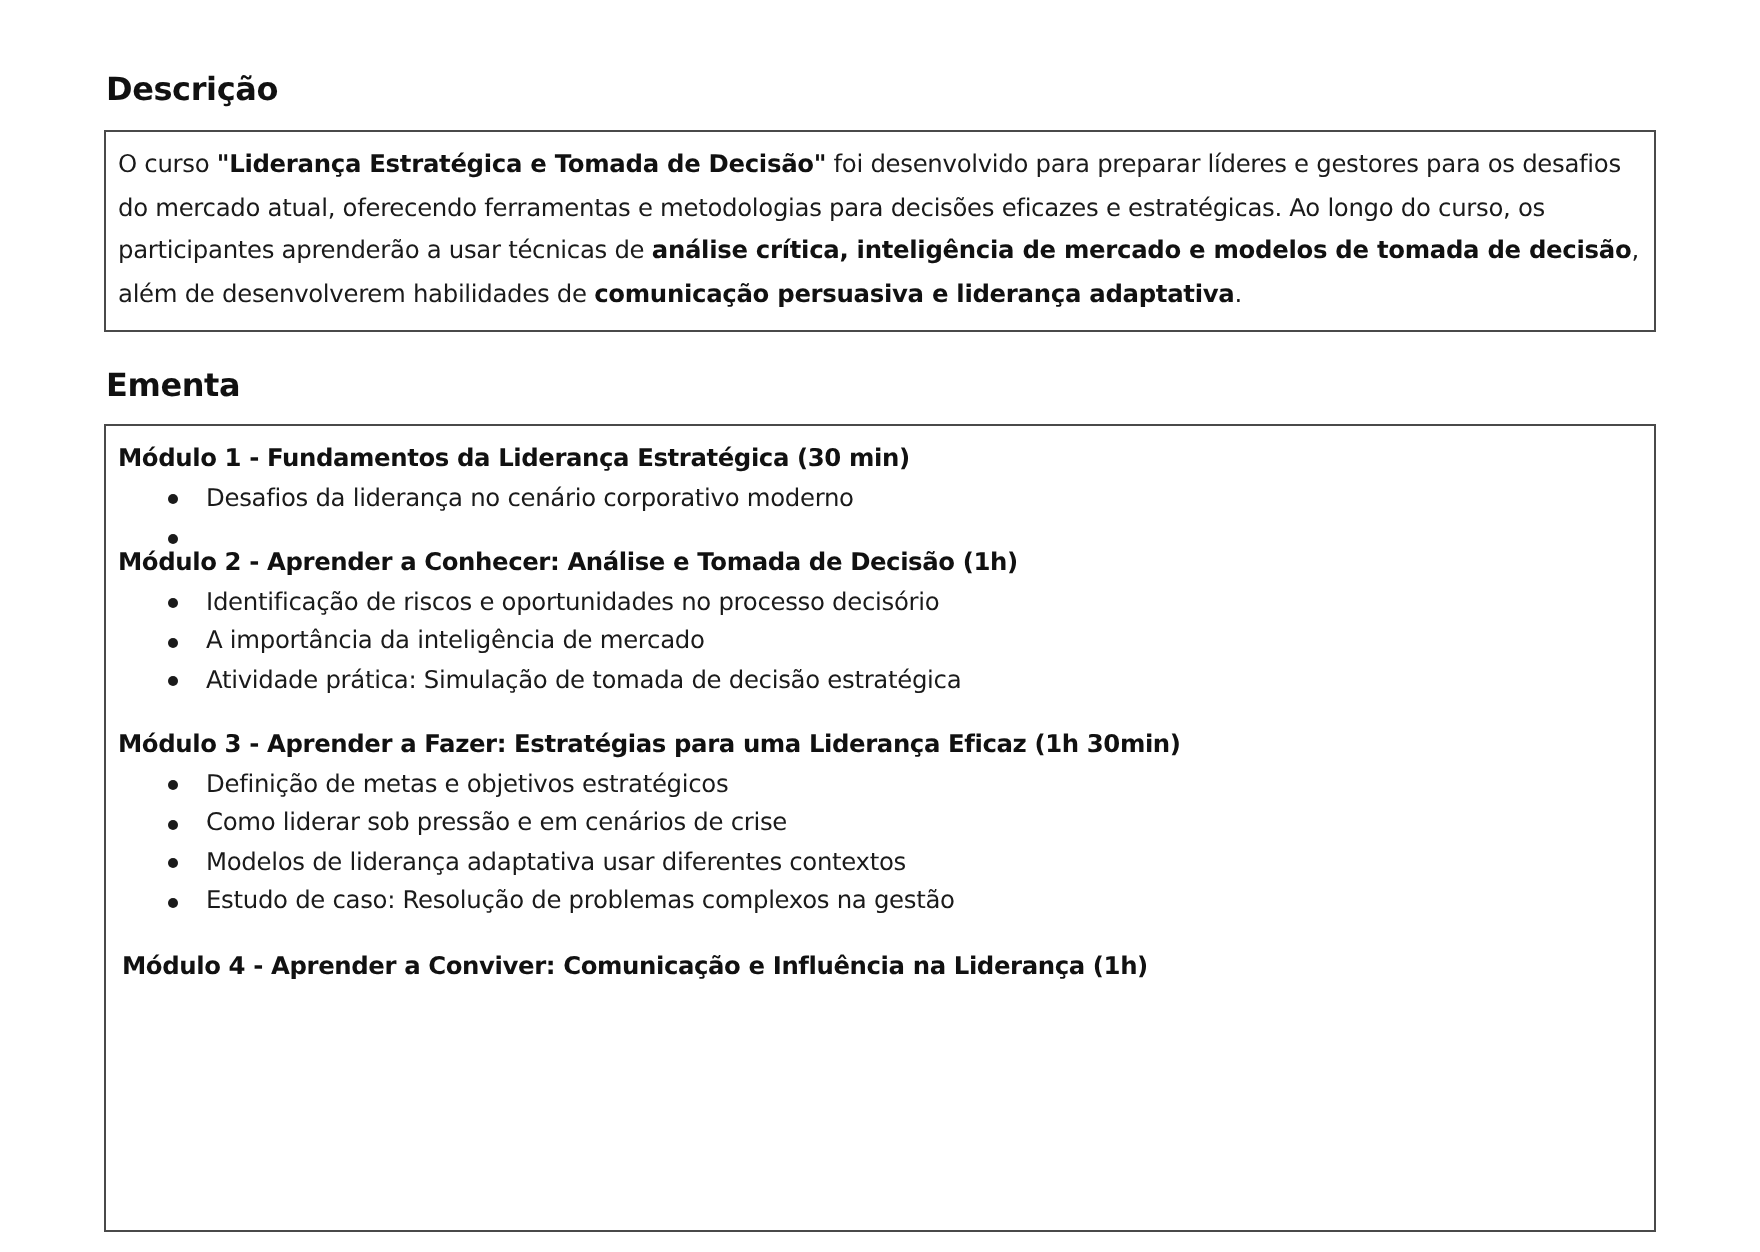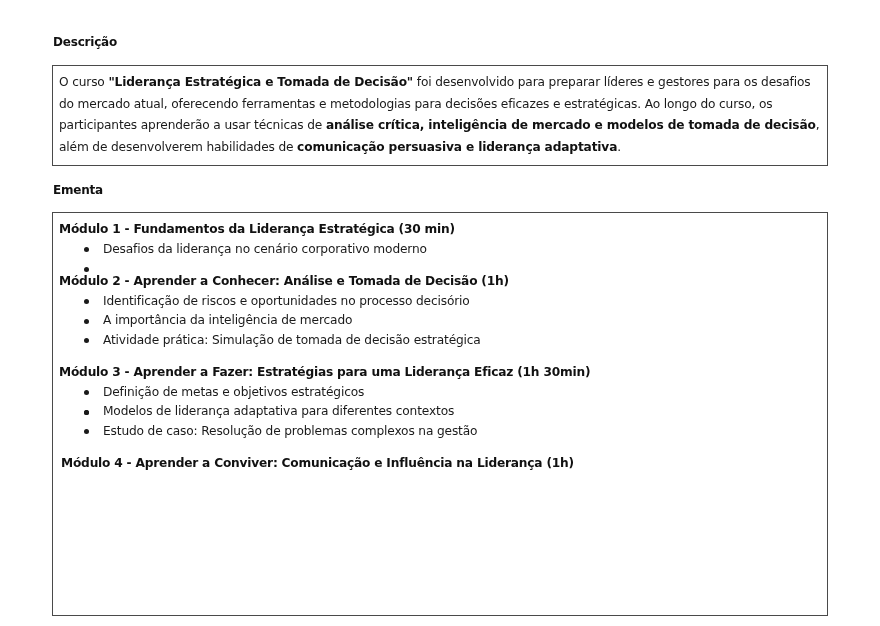--- a/index.html
+++ b/index.html
@@ -11,21 +11,21 @@
       width: 880px;
       height: 626px;
       position: relative;
       overflow: hidden;
       font-family: "DejaVu Sans", sans-serif;
       color: #1a1a1a;
     }
     .section-title {
       position: absolute;
       left: 53px;
-      font-size: 12px;
+      font-size: 16px;
       font-weight: bold;
       color: #111;
       margin: 0;
       letter-spacing: -0.2px;
     }
     #desc-title { top: 35px; }
     #ementa-title { top: 183px; }
 
     .box {
       position: absolute;
@@ -108,22 +108,22 @@
       <li><span class="bullet"></span><span>Identificação de riscos e oportunidades no processo decisório</span></li>
       <li><span class="bullet"></span><span>A importância da inteligência de mercado</span></li>
       <li><span class="bullet"></span><span>Atividade prática: Simulação de tomada de decisão estratégica</span></li>
     </ul>
   </div>
 
   <div class="module">
     <div class="module-title">Módulo 3 - Aprender a Fazer: Estratégias para uma Liderança Eficaz (1h 30min)</div>
     <ul>
       <li><span class="bullet"></span><span>Definição de metas e objetivos estratégicos</span></li>
-      <li><span class="bullet"></span></li>
-      <li><span class="bullet"></span><span>Modelos de liderança adaptativa para diferentes contextos</span></li>
+      <li><span class="bullet"></span><span>Como liderar sob pressão e em cenários de crise</span></li>
+      <li><span class="bullet"></span><span>Modelos de liderança adaptativa usar diferentes contextos</span></li>
       <li><span class="bullet"></span><span>Estudo de caso: Resolução de problemas complexos na gestão</span></li>
     </ul>
   </div>
 
   <div class="module">
     <div class="module-title indent">Módulo 4 - Aprender a Conviver: Comunicação e Influência na Liderança (1h)</div>
   </div>
 </div>
 
 </body></html>

